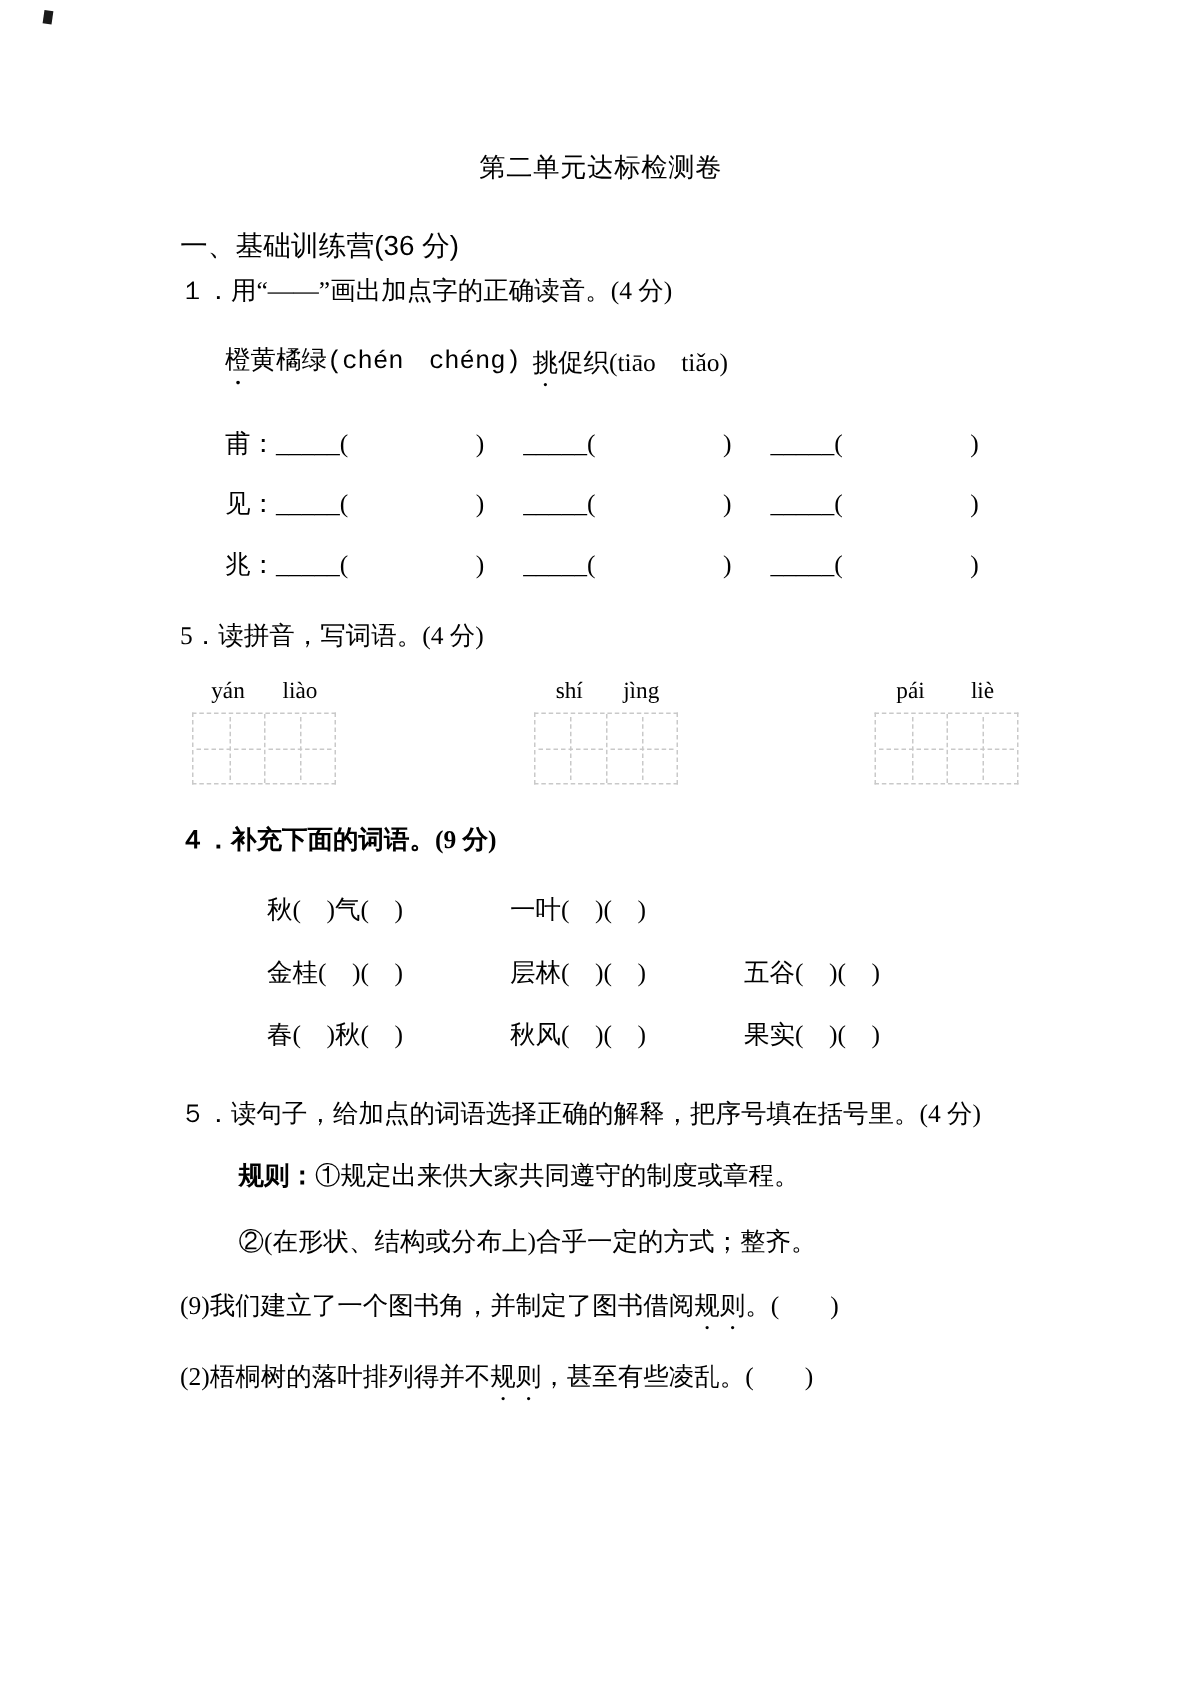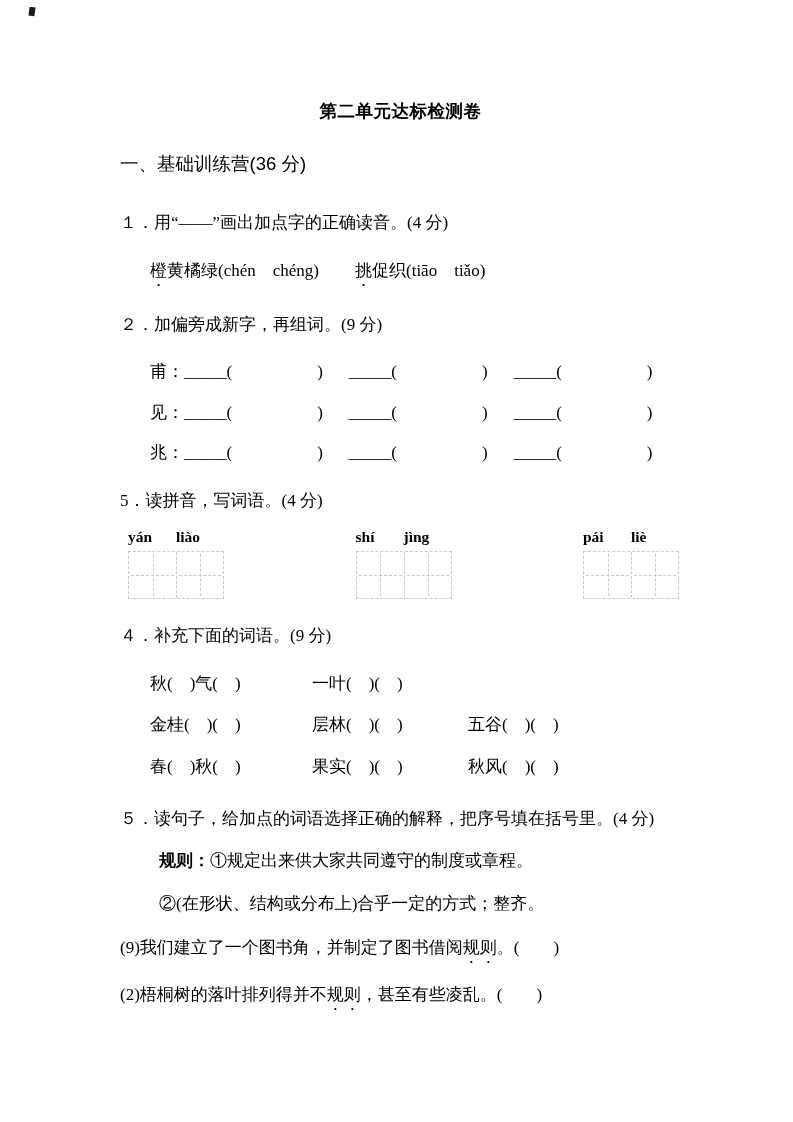--- a/index.html
+++ b/index.html
@@ -4,53 +4,53 @@
 <style>
   * { margin:0; padding:0; box-sizing:border-box; }
   html, body { background:#ffffff; }
   body {
     width:793px; height:1122px; margin:0 auto; position:relative; overflow:hidden;
     font-family:"Liberation Serif","DejaVu Serif",serif;
     font-size:17px; color:#000; line-height:1.5;
   }
   .artifact { position:absolute; left:29px; top:7px; width:6px; height:9px; background:#1a1a1a; transform:rotate(8deg); }
   .page { padding:98px 112px 0 120px; }
-  .title { text-align:center; font-weight:700; font-size:17.5px; letter-spacing:.5px; margin-bottom:26px; }
-  .section { font-family:"Liberation Sans","DejaVu Sans",sans-serif; font-size:18.5px; margin-bottom:32px; }
+  .title { text-align:center; font-weight:400; font-size:17.5px; letter-spacing:.5px; margin-bottom:26px; }
+  .section { font-family:"Liberation Sans","DejaVu Sans",sans-serif; font-size:18.5px; margin-bottom:3px; }
   .stem { margin-bottom:22px; }
   .emph {
     -webkit-text-emphasis:filled dot #000;
     -webkit-text-emphasis-position:under;
     text-emphasis:filled dot #000;
     text-emphasis-position:under right;
   }
   
   .q1-rows { padding-left:30px; margin-bottom:22px; }
   .q1-row { display:flex; margin-bottom:16px; }
   .q1-row:last-child { margin-bottom:0; }
   .c1a { display:inline-block; width:232px; }
-  .c1b { display:inline-block; width:205px; }
+  .c1b { display:inline-block; width:205px;font-family:Liberation Mono, monospace; }
   
   .q2-rows { margin-bottom:22px; }
   .q2-row { display:flex; padding-left:30px; margin-bottom:15px; }
   .q2-row:last-child { margin-bottom:0; }
   .q2-blank { margin-right:26px; }
   
   .q3-block { margin:4px 2px 24px 8px; }
   .q3-groups { display:flex; justify-content:space-between; }
   .py { display:flex; margin-bottom:3px; font-size:15.5px; }
-  .py span { width:48px; text-align:left;font-weight:bold; }
+  .py span { width:48px; text-align:center; }
   .cells { display:flex; border:1px dashed #c9c9c9; }
   .cell { width:47px; height:46px; position:relative; }
   .cell + .cell { border-left:1px dashed #c9c9c9; }
   .cell::before { content:""; position:absolute; left:2px; right:2px; top:50%; border-top:1px dashed #c9c9c9; }
   .cell::after  { content:""; position:absolute; top:2px; bottom:2px; left:50%; border-left:1px dashed #c9c9c9; }
   
   .q4-rows { padding-left:30px; margin-bottom:20px; }
-  .q4-row { display:grid; grid-template-columns:162px 156px auto; margin-bottom:16px; }
+  .q4-row { display:grid; grid-template-columns:162px 156px auto; margin-bottom:16px;margin-left:28px; }
   .q4-row:last-child { margin-bottom:0; }
   .q4-rows { margin-bottom:22px; }
   
   .q5-stem { padding-left:30px; text-indent:-30px; line-height:2.15; margin-bottom:10px; }
   .q5-def { margin-left:39px; margin-bottom:18px; }
   .term { font-weight:700; }
   .q5-sentence { margin-bottom:15px; }
 </style>
 </head>
 <body>
@@ -67,21 +67,20 @@
     <div class="stem">１．用“——”画出加点字的正确读音。(4 分)</div>
     <div class="q1-rows">
       <div class="q1-row">
         <span class="c1b"><span></span><span class="emph">橙</span><span>黄橘绿(chén　chéng)</span></span>
         <span><span></span><span class="emph">挑</span><span>促织(tiāo　tiǎo)</span></span>
       </div>
     </div>
   </div>
 
   <div>
-    <div class="stem">２．加偏旁成新字，再组词。(9 分)</div>
     <div class="q2-rows">
       <div class="q2-row">
         <span>甫：</span>
         <span class="q2-blank">_____(　　　　　)</span>
         <span class="q2-blank">_____(　　　　　)</span>
         <span class="q2-blank">_____(　　　　　)</span>
       </div>
       <div class="q2-row">
         <span>见：</span>
         <span class="q2-blank">_____(　　　　　)</span>
@@ -129,35 +128,35 @@
           <div class="cells">
               <div class="cell"></div>
               <div class="cell"></div>
             </div>
         </div>
       </div>
     </div>
   </div>
 
   <div>
-    <div class="stem" style="">４．补充下面的词语。(9 分)</div>
+    <div class="stem" style="font-weight:bold;">４．补充下面的词语。(9 分)</div>
     <div class="q4-rows">
       <div class="q4-row">
         <span>秋(　)气(　)</span>
         <span>一叶(　)(　)</span>
       </div>
       <div class="q4-row">
         <span>金桂(　)(　)</span>
         <span>层林(　)(　)</span>
         <span>五谷(　)(　)</span>
       </div>
       <div class="q4-row">
         <span>春(　)秋(　)</span>
+        <span>秋风(　)(　)</span>
         <span>果实(　)(　)</span>
-        <span>秋风(　)(　)</span>
       </div>
     </div>
   </div>
 
   <div>
     <div class="q5-stem">５．读句子，给加点的词语选择正确的解释，把序号填在括号里。(4 分)</div>
     <div class="q5-def"><span class="term">规则：</span><span>①规定出来供大家共同遵守的制度或章程。</span></div>
     <div class="q5-def"><span>②(在形状、结构或分布上)合乎一定的方式；整齐。</span></div>
     <div class="q5-sentence"><span>(9)我们建立了一个图书角，并制定了图书借阅</span><span class="emph">规则</span><span>。(　　)</span></div>
     <div class="q5-sentence"><span>(2)梧桐树的落叶排列得并不</span><span class="emph">规则</span><span>，甚至有些凌乱。(　　)</span></div>

